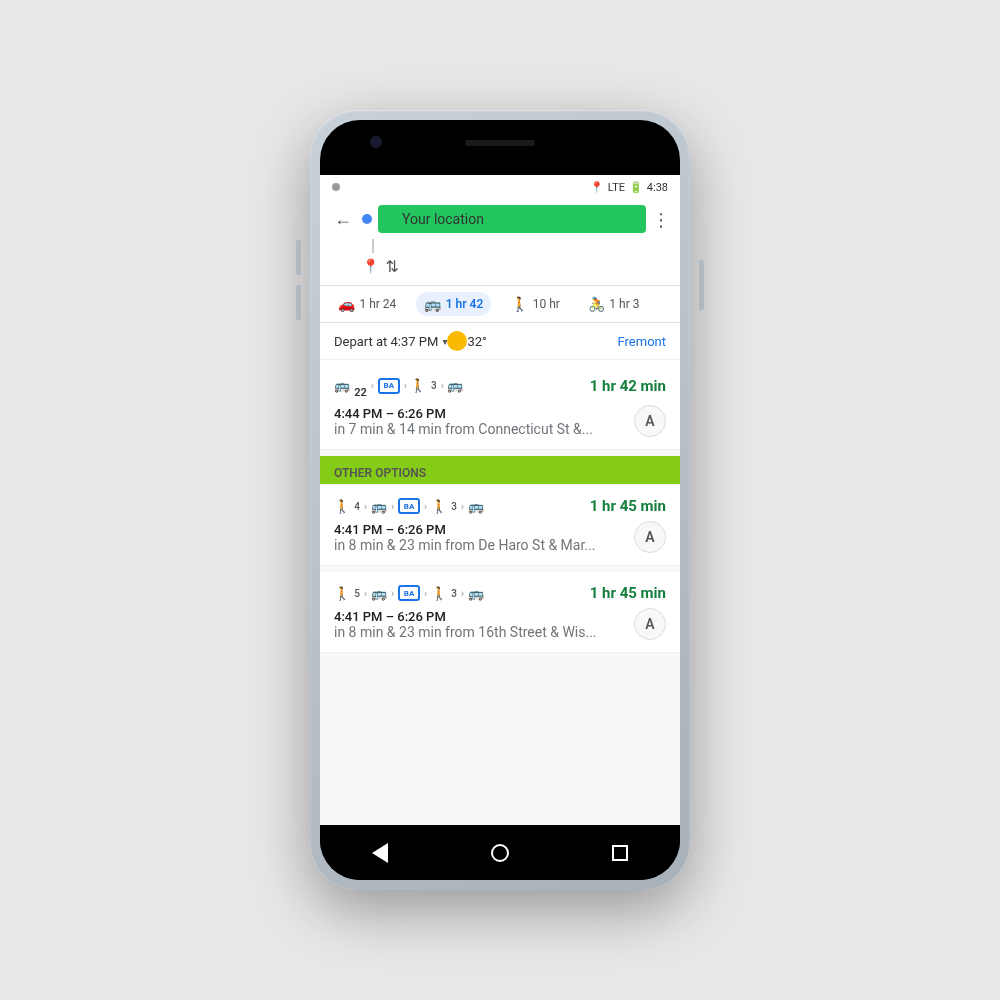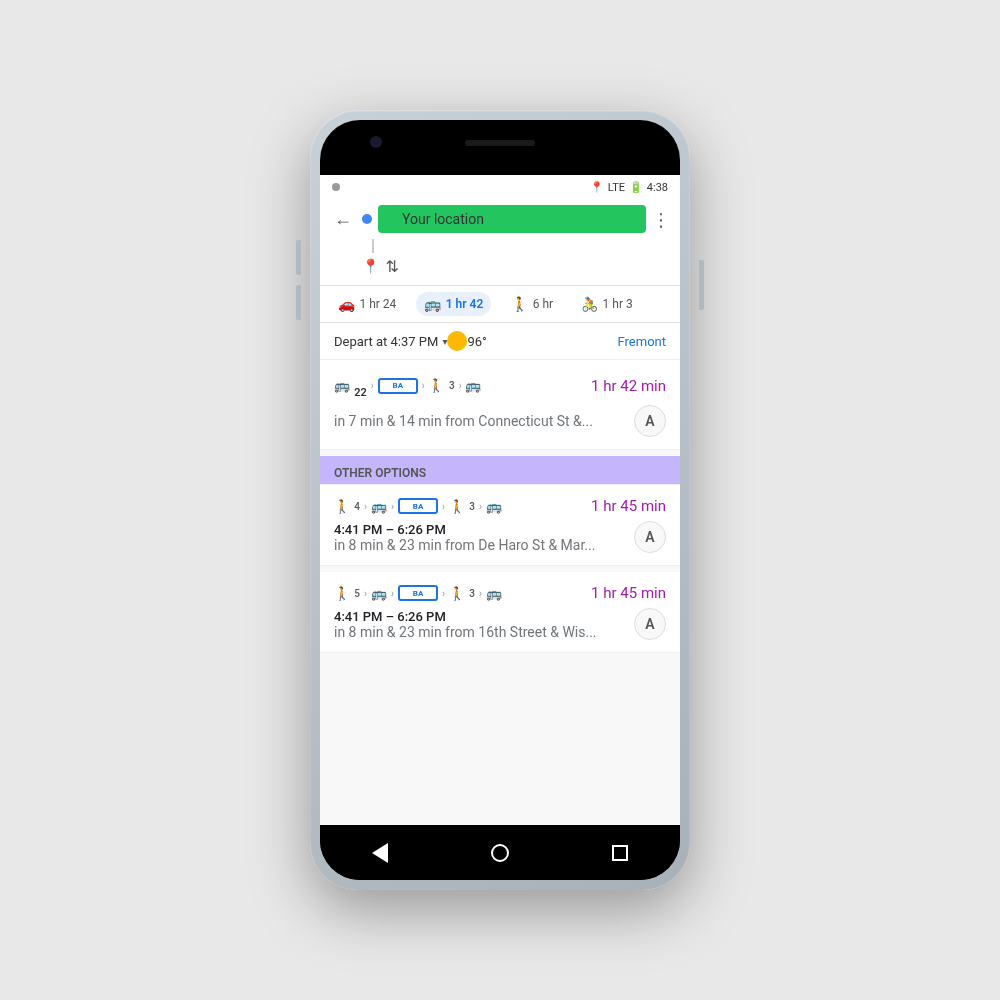--- a/index.html
+++ b/index.html
@@ -268,22 +268,22 @@
     }
     .route-icons {
       display: flex;
       align-items: center;
       gap: 4px;
       flex: 1;
       font-size: 13px;
     }
     .route-duration {
       font-size: 15px;
-      font-weight: 400;
-      color: #a21caf;
+      font-weight: 700;
+      color: #15803d;
       text-align: center;
     }
     .route-bottom {
       display: flex;
       align-items: center;
     }
     .route-times {
       flex: 1;
     }
     .route-time-main {
@@ -308,28 +308,28 @@
       color: #555;
       background: #f8f8f8;
       cursor: pointer;
     }
 
     .section-label {
       padding: 10px 14px 4px;
       font-size: 12px;
       font-weight: 600;
       color: #555;
-      background: #c4b5fd;
+      background: #84cc16;
       border-bottom: 1px solid #f0f0f0;
     }
     .bart-badge {
       display: inline-flex;
       align-items: center;
       justify-content: center;
-      width: 40px;
+      width: 22px;
       height: 16px;
       border: 2px solid #1a73e8;
       border-radius: 3px;
       font-size: 8px;
       font-weight: 700;
       color: #1a73e8;
     }
     .arrow-icon {
       font-size: 10px;
       color: #999;
@@ -429,35 +429,35 @@
         <div class="tab-item">
           <span class="tab-icon">🚗</span>
           <span>1 hr 24</span>
         </div>
         <div class="tab-item active">
           <span class="tab-icon">🚌</span>
           <span>1 hr 42</span>
         </div>
         <div class="tab-item">
           <span class="tab-icon">🚶</span>
-          <span>6 hr</span>
+          <span>10 hr</span>
         </div>
         <div class="tab-item">
           <span class="tab-icon">🚴</span>
           <span>1 hr 3</span>
         </div>
       </div>
 
       <div class="depart-row">
         <div class="depart-text">
           <span>Depart at 4:37 PM</span>
           <span class="depart-arrow">▾</span>
         </div>
         <div class="weather-sun"></div>
-        <span class="temp-text">96°</span>
+        <span class="temp-text">32°</span>
         <span class="options-link">Fremont</span>
       </div>
 
       <div class="routes-container">
 
         <div class="route-card">
           <div class="route-top">
             <div class="route-icons">
               <span>🚌</span>
               <span style="font-size:11px; font-weight:600; color:#333;margin-top:14px;">22</span>
@@ -466,20 +466,21 @@
               <span class="arrow-icon">›</span>
               <span>🚶</span>
               <span class="num-badge">3</span>
               <span class="arrow-icon">›</span>
               <span>🚌</span>
             </div>
             <span class="route-duration">1 hr 42 min</span>
           </div>
           <div class="route-bottom">
             <div class="route-times">
+              <div class="route-time-main">4:44 PM – 6:26 PM</div>
               <div class="route-time-sub">in 7 min &amp; 14 min from Connecticut St &amp;...</div>
             </div>
             <div class="avatar-btn">A</div>
           </div>
         </div>
 
         <div class="section-label">OTHER OPTIONS</div>
 
         <div class="route-card">
           <div class="route-top">

